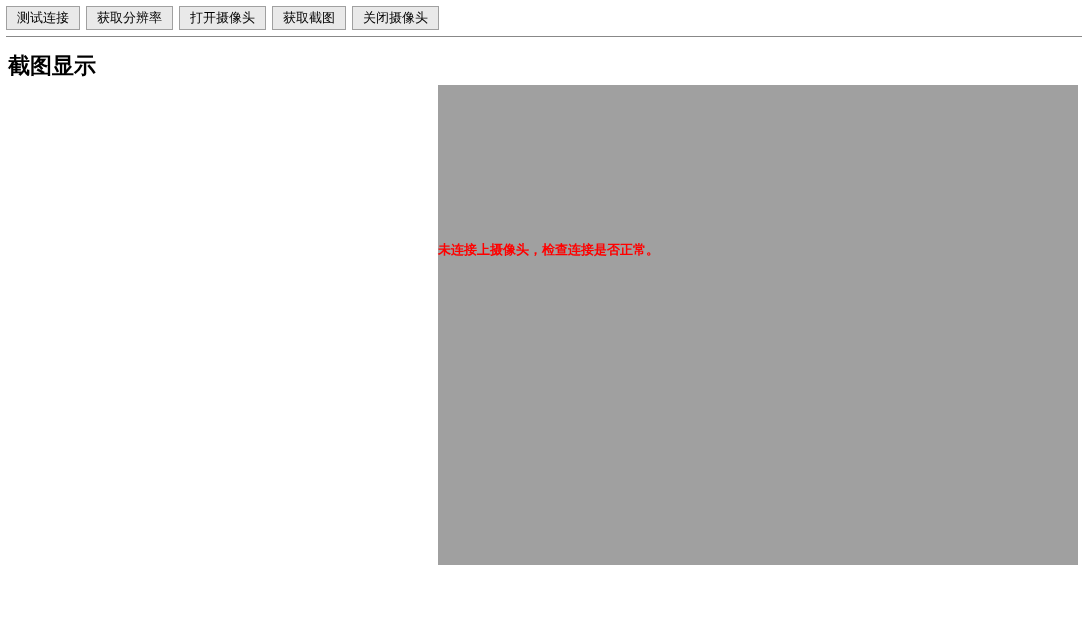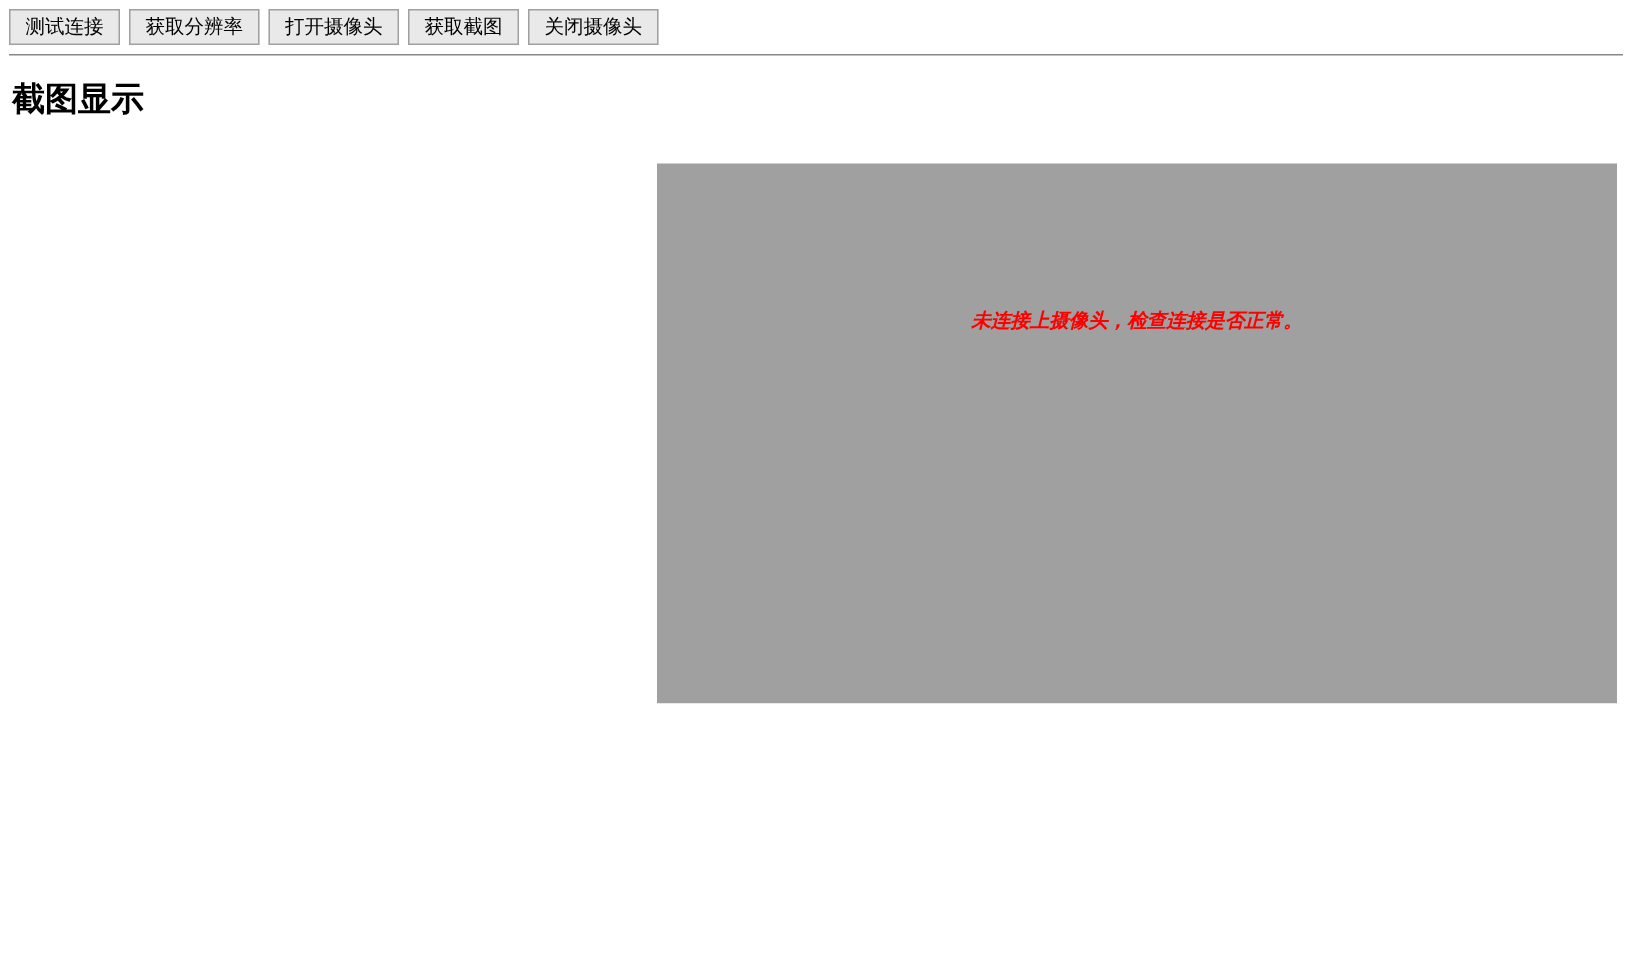--- a/index.html
+++ b/index.html
@@ -29,36 +29,35 @@
     }
     hr.divider {
       border: none;
       border-top: 1px solid #888;
       margin: 0;
     }
     .section-title {
       font-family: "SimSun", serif;
       font-size: 22px;
       font-weight: bold;
-      margin: 14px 0 28px 2px;
+      margin: 14px 0 4px 2px;
     }
     .content {
       display: flex;
     }
     .left-space {
       width: 432px;
     }
     .camera-panel {
       width: 640px;
-      height: 360px;
+      height: 480px;
       background: #a0a0a0;
       display: flex;
       align-items: center;
-      justify-content: center;
-      font-style: italic;
+      justify-content: flex-start;
     }
     .error-text {
       color: #ff0000;
       font-size: 13px;
       font-weight: bold;
       font-family: "SimSun", "Microsoft YaHei", sans-serif;
       margin-top: -150px;
     }
   </style>
 </head>

